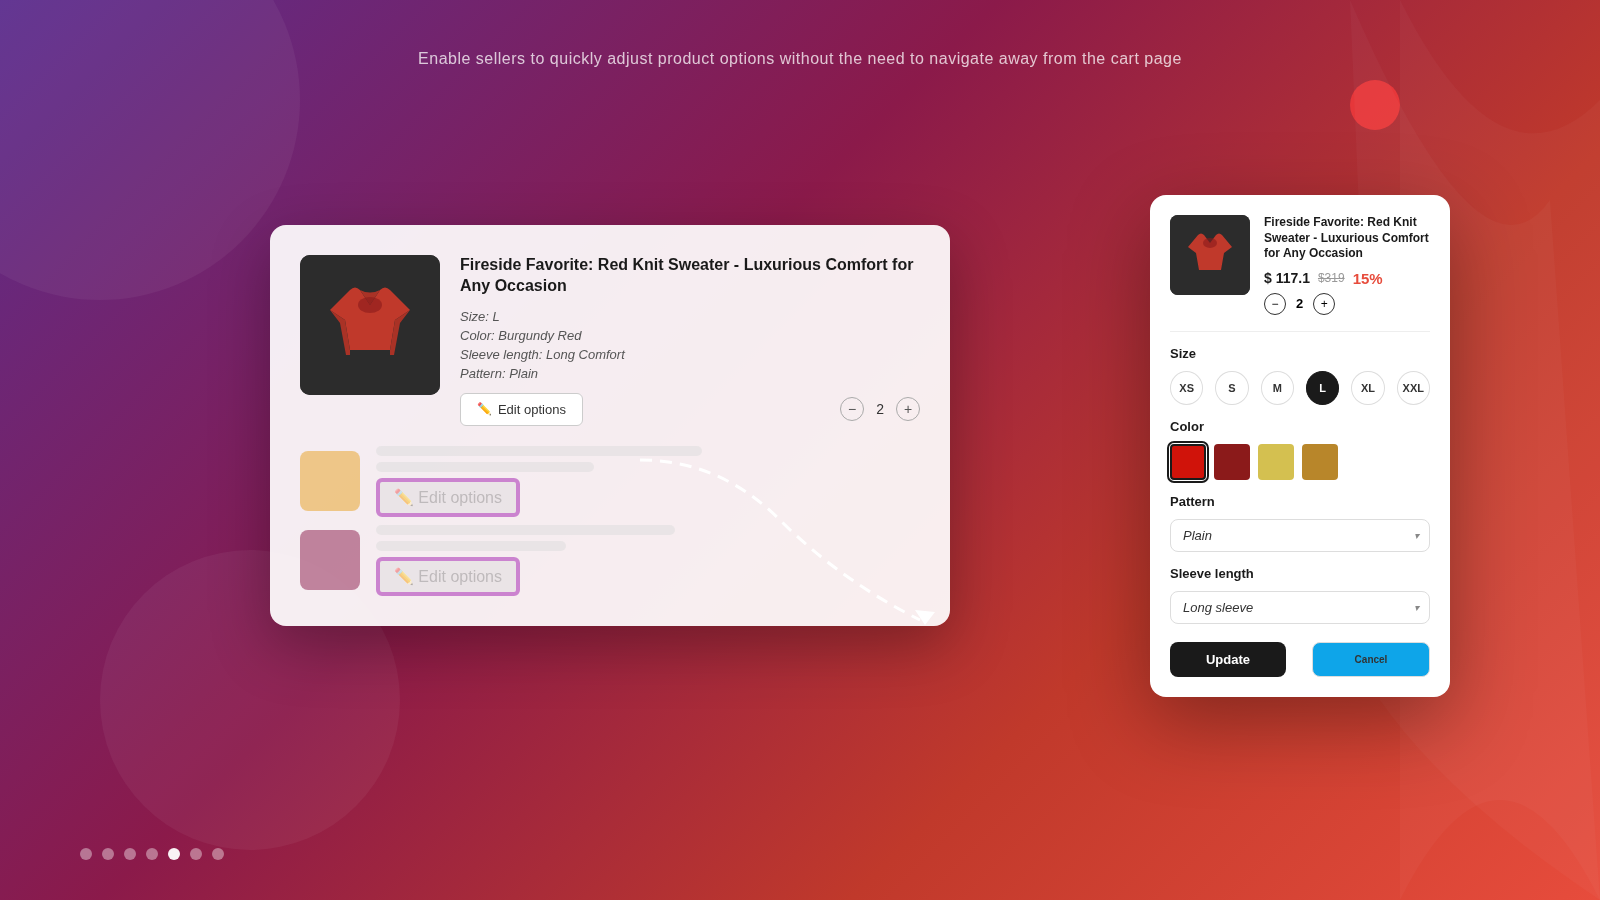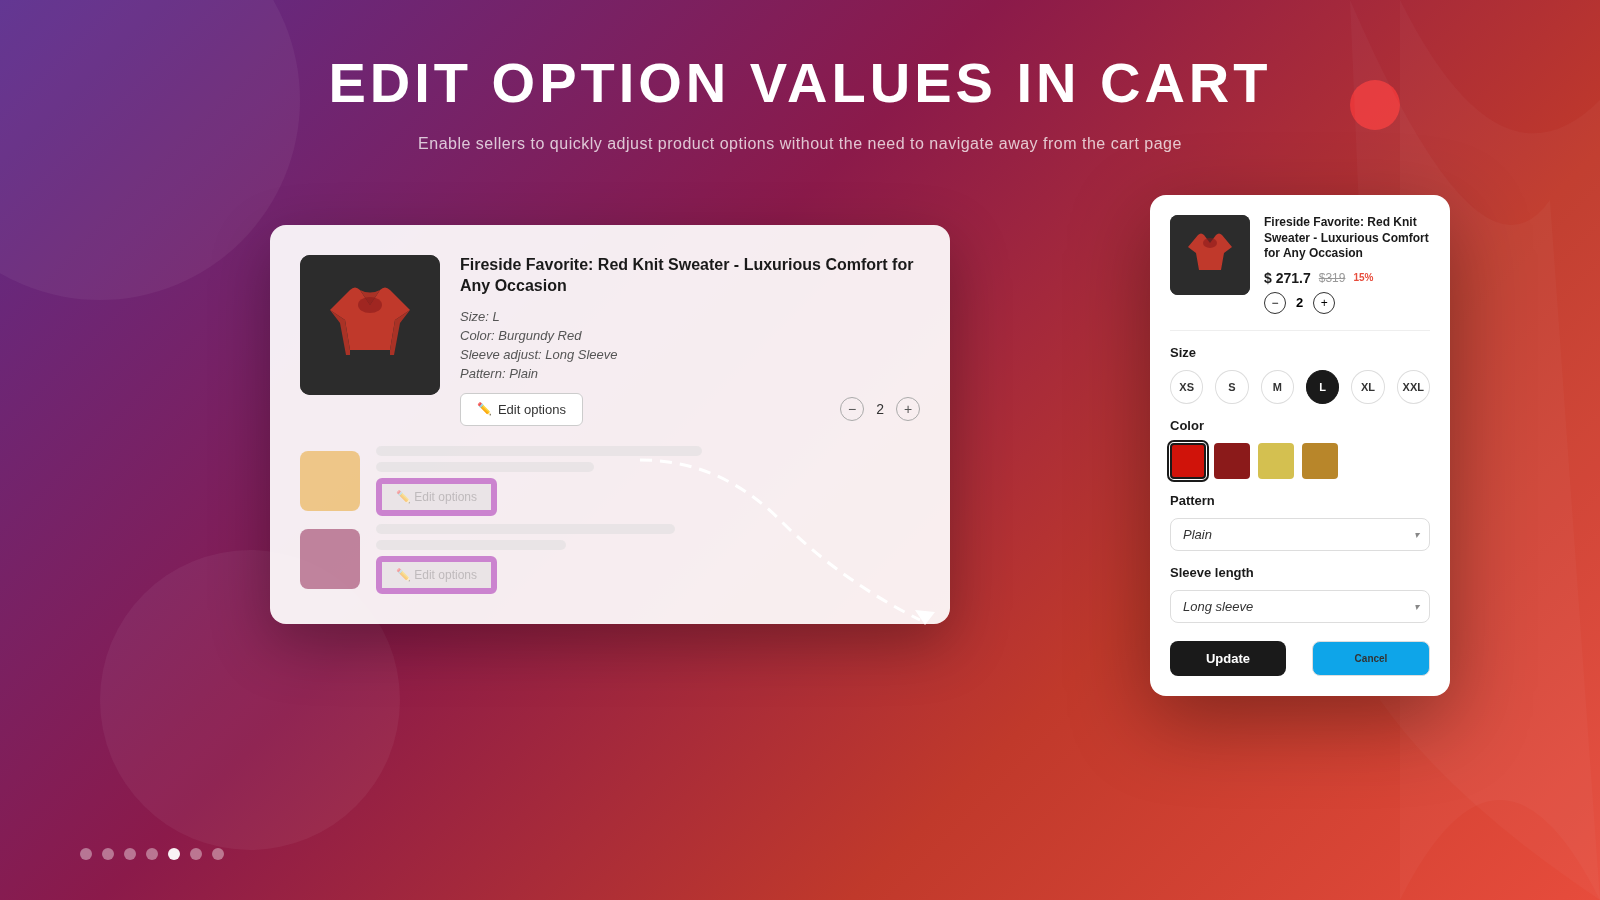--- a/index.html
+++ b/index.html
@@ -187,24 +187,24 @@
       flex-shrink: 0;
     }
     .blurred-line {
       height: 10px;
       background: #ddd;
       border-radius: 5px;
       margin-bottom: 6px;
     }
     .blurred-btn {
       padding: 6px 14px;
-      border: 6px solid #a21caf;
+      border: 4px solid #a21caf;
       border-radius: 6px;
       background: rgba(200,200,200,0.5);
-      font-size: 12px;
+      font-size: 16px;
       color: #888;
     }
 
     
     .dashed-arrow {
       position: absolute;
       top: 440px;
       left: 620px;
       width: 330px;
       height: 230px;
@@ -258,21 +258,21 @@
       font-size: 14px;
       font-weight: 700;
       color: #1a1a1a;
     }
     .modal-price-original {
       font-size: 12px;
       color: #999;
       text-decoration: line-through;
     }
     .modal-price-badge {
-      font-size: 10px;
+      font-size: 15px;
       color: #e74c3c;
       font-weight: 600;
     }
     .modal-qty-row {
       display: flex;
       align-items: center;
       gap: 10px;
       margin-top: 6px;
     }
     .modal-qty-btn {
@@ -436,21 +436,20 @@
 <div class="top-right-circle"></div>
 
 <div class="bg-wave">
   <svg width="600" height="900" viewBox="0 0 600 900" fill="none">
     <path d="M400 0 Q500 200 600 100 L600 900 Q500 700 400 900 Z" fill="rgba(255,255,255,0.03)"></path>
     <path d="M350 0 Q480 300 550 200 L600 900 Q450 800 380 700 Z" fill="rgba(255,255,255,0.03)"></path>
   </svg>
 </div>
 
 <div class="header">
-  <h1>EDIT OPTION VALUES IN CART</h1>
   <p>Enable sellers to quickly adjust product options without the need to navigate away from the cart page</p>
 </div>
 
 <div class="cart-panel">
   <div class="cart-item">
 
     <div class="cart-item-image">
       <svg viewBox="0 0 140 140" xmlns="http://www.w3.org/2000/svg" width="140" height="140">
         <rect width="140" height="140" fill="#2c2c2c"></rect>
         <path d="M30 55 L50 35 Q55 30 60 35 L70 50 L80 35 Q85 30 90 35 L110 55 L95 65 L90 95 L50 95 L45 65 Z" fill="#c0392b"></path>
@@ -459,21 +458,21 @@
         <path d="M110 55 L95 65 L90 95 L90 100 L94 100 L100 68 Z" fill="#a93226"></path>
 
         <ellipse cx="70" cy="50" rx="12" ry="8" fill="#8b1a1a" opacity="0.6"></ellipse>
       </svg>
     </div>
 
     <div class="cart-item-details">
       <div class="cart-item-title">Fireside Favorite: Red Knit Sweater - Luxurious Comfort for Any Occasion</div>
       <div class="cart-item-option">Size: L</div>
       <div class="cart-item-option">Color: Burgundy Red</div>
-      <div class="cart-item-option">Sleeve adjust: Long Sleeve</div>
+      <div class="cart-item-option">Sleeve length: Long Comfort</div>
       <div class="cart-item-option">Pattern: Plain</div>
 
       <div class="cart-item-footer">
         <button class="edit-options-btn">
           <span class="pencil-icon">✏️</span>
           <span>Edit options</span>
         </button>
         <div class="qty-control">
           <button class="qty-btn">−</button>
           <span>2</span>
@@ -513,21 +512,21 @@
     <div class="modal-product-img">
       <svg viewBox="0 0 80 80" xmlns="http://www.w3.org/2000/svg" width="80" height="80">
         <rect width="80" height="80" fill="#2c2c2c"></rect>
         <path d="M18 32 L28 20 Q31 17 34 20 L40 28 L46 20 Q49 17 52 20 L62 32 L54 38 L51 55 L29 55 L26 38 Z" fill="#c0392b"></path>
         <ellipse cx="40" cy="28" rx="7" ry="5" fill="#8b1a1a" opacity="0.6"></ellipse>
       </svg>
     </div>
     <div class="modal-product-info">
       <div class="modal-product-title">Fireside Favorite: Red Knit Sweater - Luxurious Comfort for Any Occasion</div>
       <div class="modal-price-row">
-        <span class="modal-price">$ 271.7</span>
+        <span class="modal-price">$ 117.1</span>
         <span class="modal-price-original">$319</span>
         <span class="modal-price-badge">15%</span>
       </div>
       <div class="modal-qty-row">
         <button class="modal-qty-btn">−</button>
         <span class="modal-qty-value">2</span>
         <button class="modal-qty-btn">+</button>
       </div>
     </div>
   </div>

